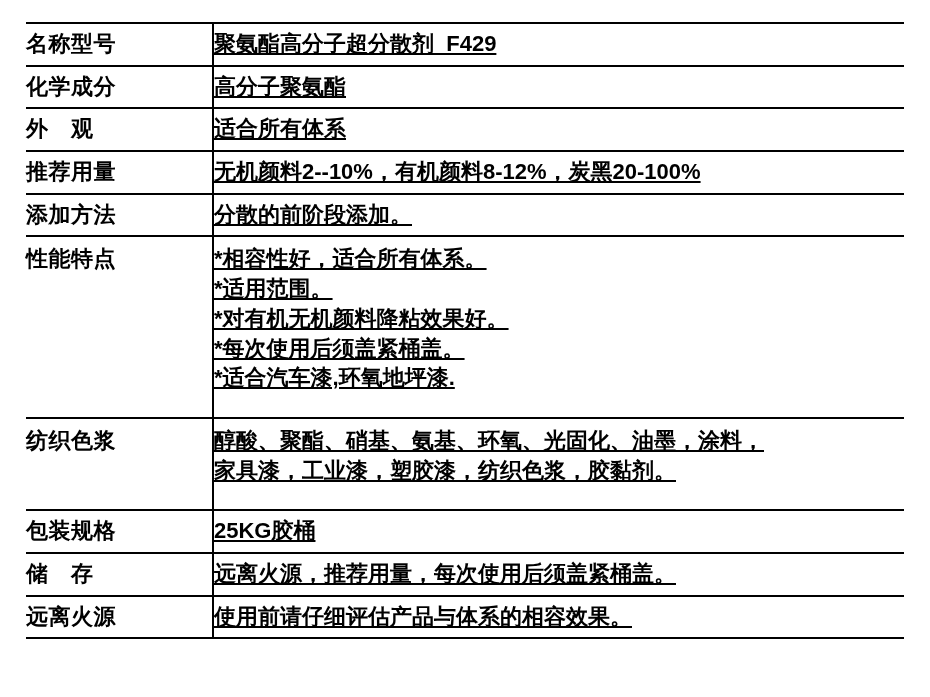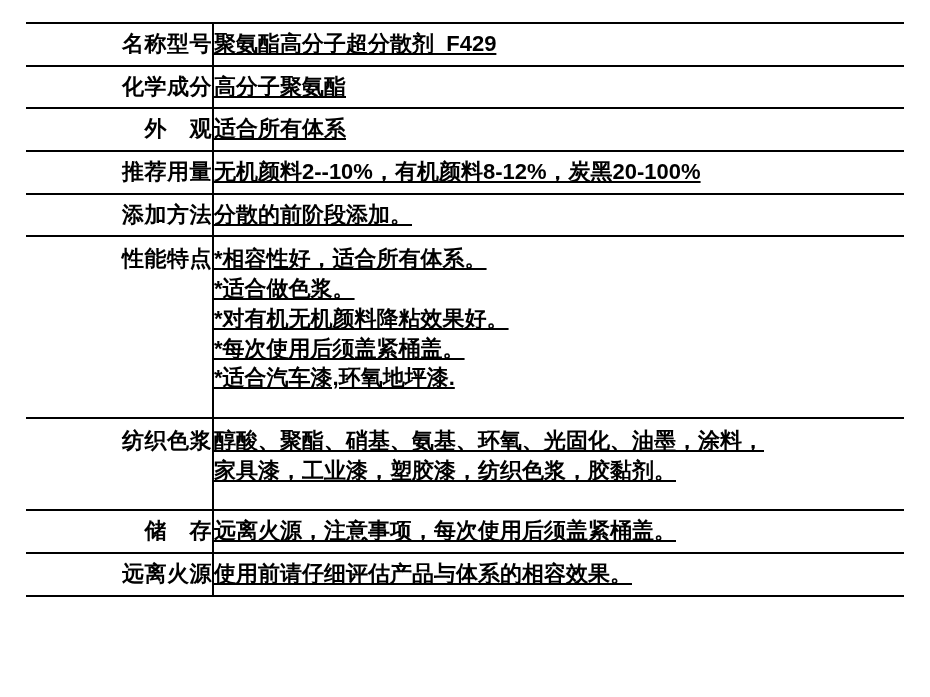--- a/index.html
+++ b/index.html
@@ -29,21 +29,20 @@
   table.spec tr {
     border-top: 2px solid #000;
     border-bottom: 2px solid #000;
   }
   table.spec td {
     vertical-align: top;
     padding: 5px 0 6px 0;
   }
   td.label {
     width: 186px;
-    text-align: right;
     padding-right: 10px;
     font-weight: bold;
     font-size: 22px;
     line-height: 1.35;
     letter-spacing: 0.5px;
     border-right: 2px solid #000;
     white-space: pre;
   }
   td.value {
     padding-left: 12px;
@@ -98,37 +97,43 @@
         <tr>
           <td class="label">添加方法</td>
           <td class="value bold">
             <span class="line">分散的前阶段添加。</span>
           </td>
         </tr>
         <tr class="row-tall">
           <td class="label">性能特点</td>
           <td class="value bold">
             <span class="line">*相容性好，适合所有体系。</span>
-            <span class="line">*适合做色浆。</span>
+            <span class="line">*适用范围。</span>
             <span class="line">*对有机无机颜料降粘效果好。</span>
             <span class="line">*每次使用后须盖紧桶盖。</span>
             <span class="line">*适合汽车漆,环氧地坪漆.</span>
           </td>
         </tr>
         <tr class="row-tall">
           <td class="label">纺织色浆</td>
           <td class="value bold">
             <span class="line">醇酸、聚酯、硝基、氨基、环氧、光固化、油墨，涂料，</span>
             <span class="line">家具漆，工业漆，塑胶漆，纺织色浆，胶黏剂。</span>
           </td>
         </tr>
         <tr>
+          <td class="label">包装规格</td>
+          <td class="value bold">
+            <span class="line">25KG胶桶</span>
+          </td>
+        </tr>
+        <tr>
           <td class="label">储　存</td>
           <td class="value bold">
-            <span class="line">远离火源，注意事项，每次使用后须盖紧桶盖。</span>
+            <span class="line">远离火源，推荐用量，每次使用后须盖紧桶盖。</span>
           </td>
         </tr>
         <tr>
           <td class="label">远离火源</td>
           <td class="value bold">
             <span class="line">使用前请仔细评估产品与体系的相容效果。</span>
           </td>
         </tr>
       </tbody>
   </table>

